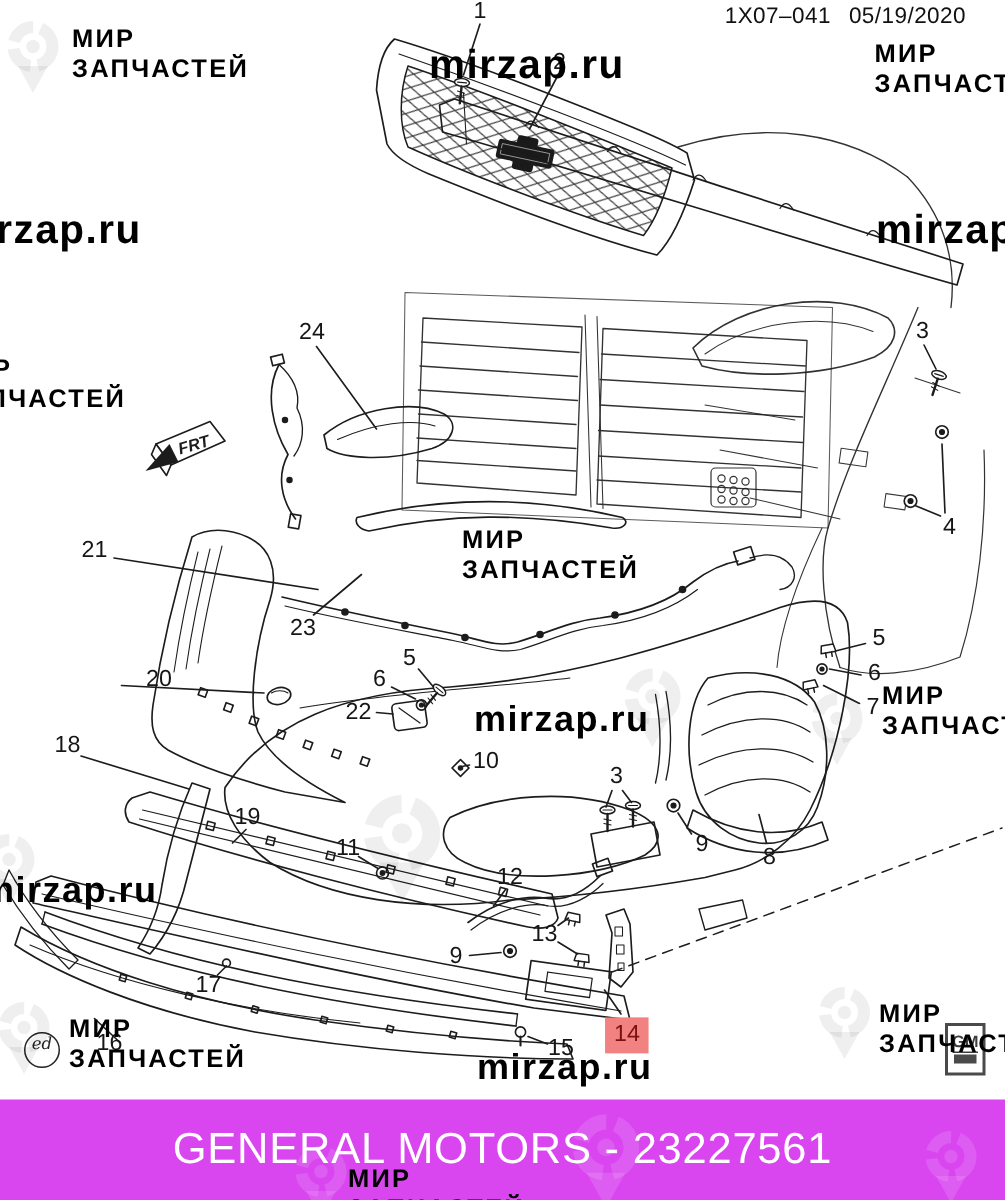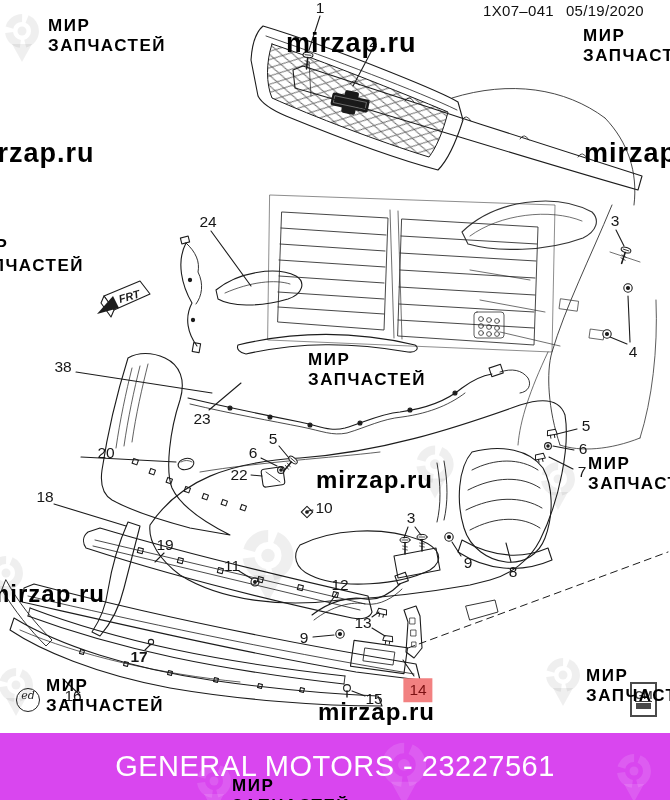--- a/index.html
+++ b/index.html
@@ -316,40 +316,40 @@
       </g>
     </g>
   </svg>
 
   <div id="callouts">
       <div class="callout" style="left: 320px; top: 8px;">1</div>
       <div class="callout" style="left: 373px; top: 42px;">2</div>
       <div class="callout" style="left: 615px; top: 221px;">3</div>
       <div class="callout" style="left: 633px; top: 352px;">4</div>
       <div class="callout" style="left: 208px; top: 222px;">24</div>
-      <div class="callout" style="left: 63px; top: 367px;">38</div>
+      <div class="callout" style="left: 63px; top: 367px;">21</div>
       <div class="callout" style="left: 202px; top: 419px;">23</div>
       <div class="callout" style="left: 273px; top: 439px;">5</div>
       <div class="callout" style="left: 253px; top: 453px;">6</div>
       <div class="callout" style="left: 239px; top: 475px;">22</div>
       <div class="callout" style="left: 70px; top: 453px; margin-left: 36px;">20</div>
       <div class="callout" style="left: 45px; top: 497px;">18</div>
       <div class="callout" style="left: 324px; top: 508px;">10</div>
       <div class="callout" style="left: 411px; top: 518px;">3</div>
       <div class="callout" style="left: 165px; top: 545px;">19</div>
       <div class="callout" style="left: 232px; top: 566px;">11</div>
       <div class="callout" style="left: 340px; top: 585px;">12</div>
       <div class="callout" style="left: 586px; top: 426px;">5</div>
       <div class="callout" style="left: 583px; top: 449px;">6</div>
       <div class="callout" style="left: 582px; top: 472px;">7</div>
       <div class="callout" style="left: 468px; top: 563px;">9</div>
       <div class="callout" style="left: 513px; top: 572px;">8</div>
       <div class="callout" style="left: 363px; top: 623px;">13</div>
       <div class="callout" style="left: 304px; top: 638px;">9</div>
-      <div class="callout" style="left: 139px; top: 657px; font-weight: bold;">17</div>
+      <div class="callout" style="left: 139px; top: 657px;">17</div>
       <div class="callout" style="left: 374px; top: 699px; text-align: center;">15</div>
       <div class="callout hl" style="left: 418px; top: 690px;">14</div>
       <div class="callout" style="left: 73px; top: 696px;">16</div>
     </div>
 
   <div id="wms">
       <div class="wm-badge wm-dark" style="left: 2px; top: 12px;">
     <svg width="40" height="52" viewBox="0 0 40 52">
       <circle cx="20" cy="19" r="13" fill="none" stroke="currentColor" stroke-width="8" stroke-dasharray="17 5"></circle>
       <circle cx="20" cy="19" r="4.5" fill="currentColor"></circle>

